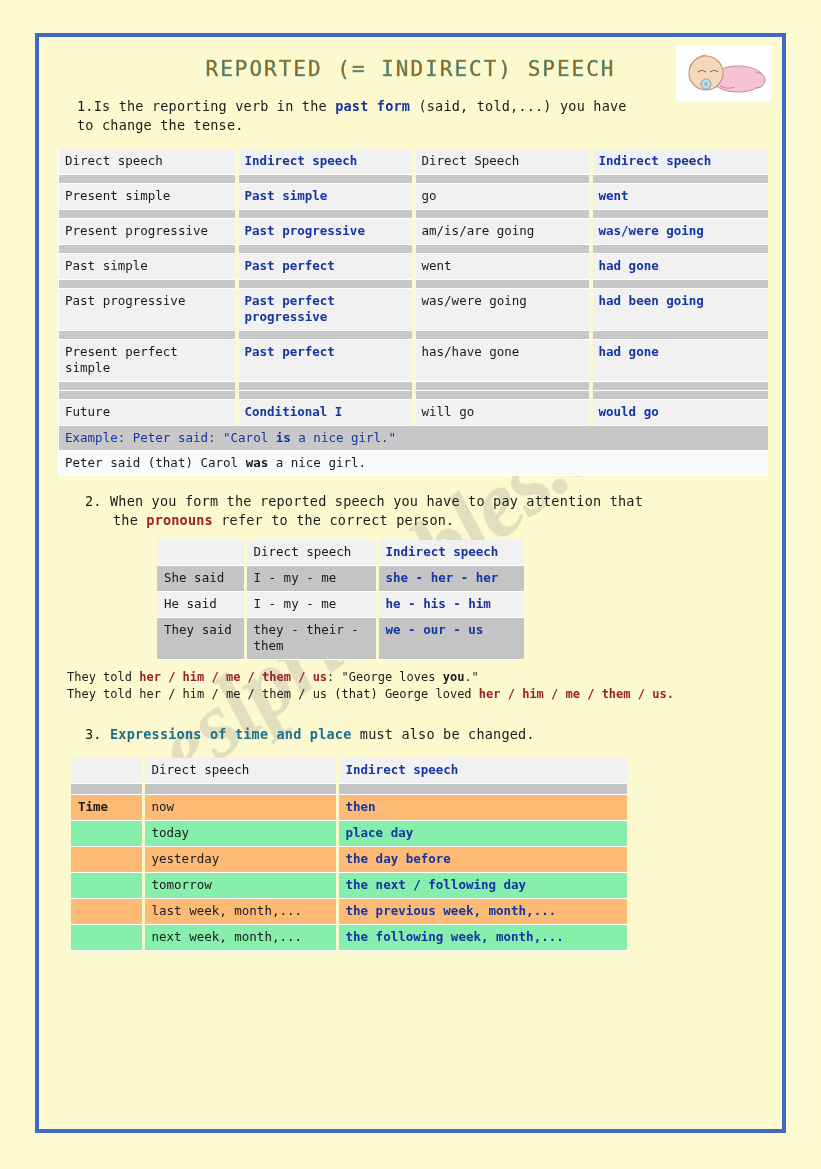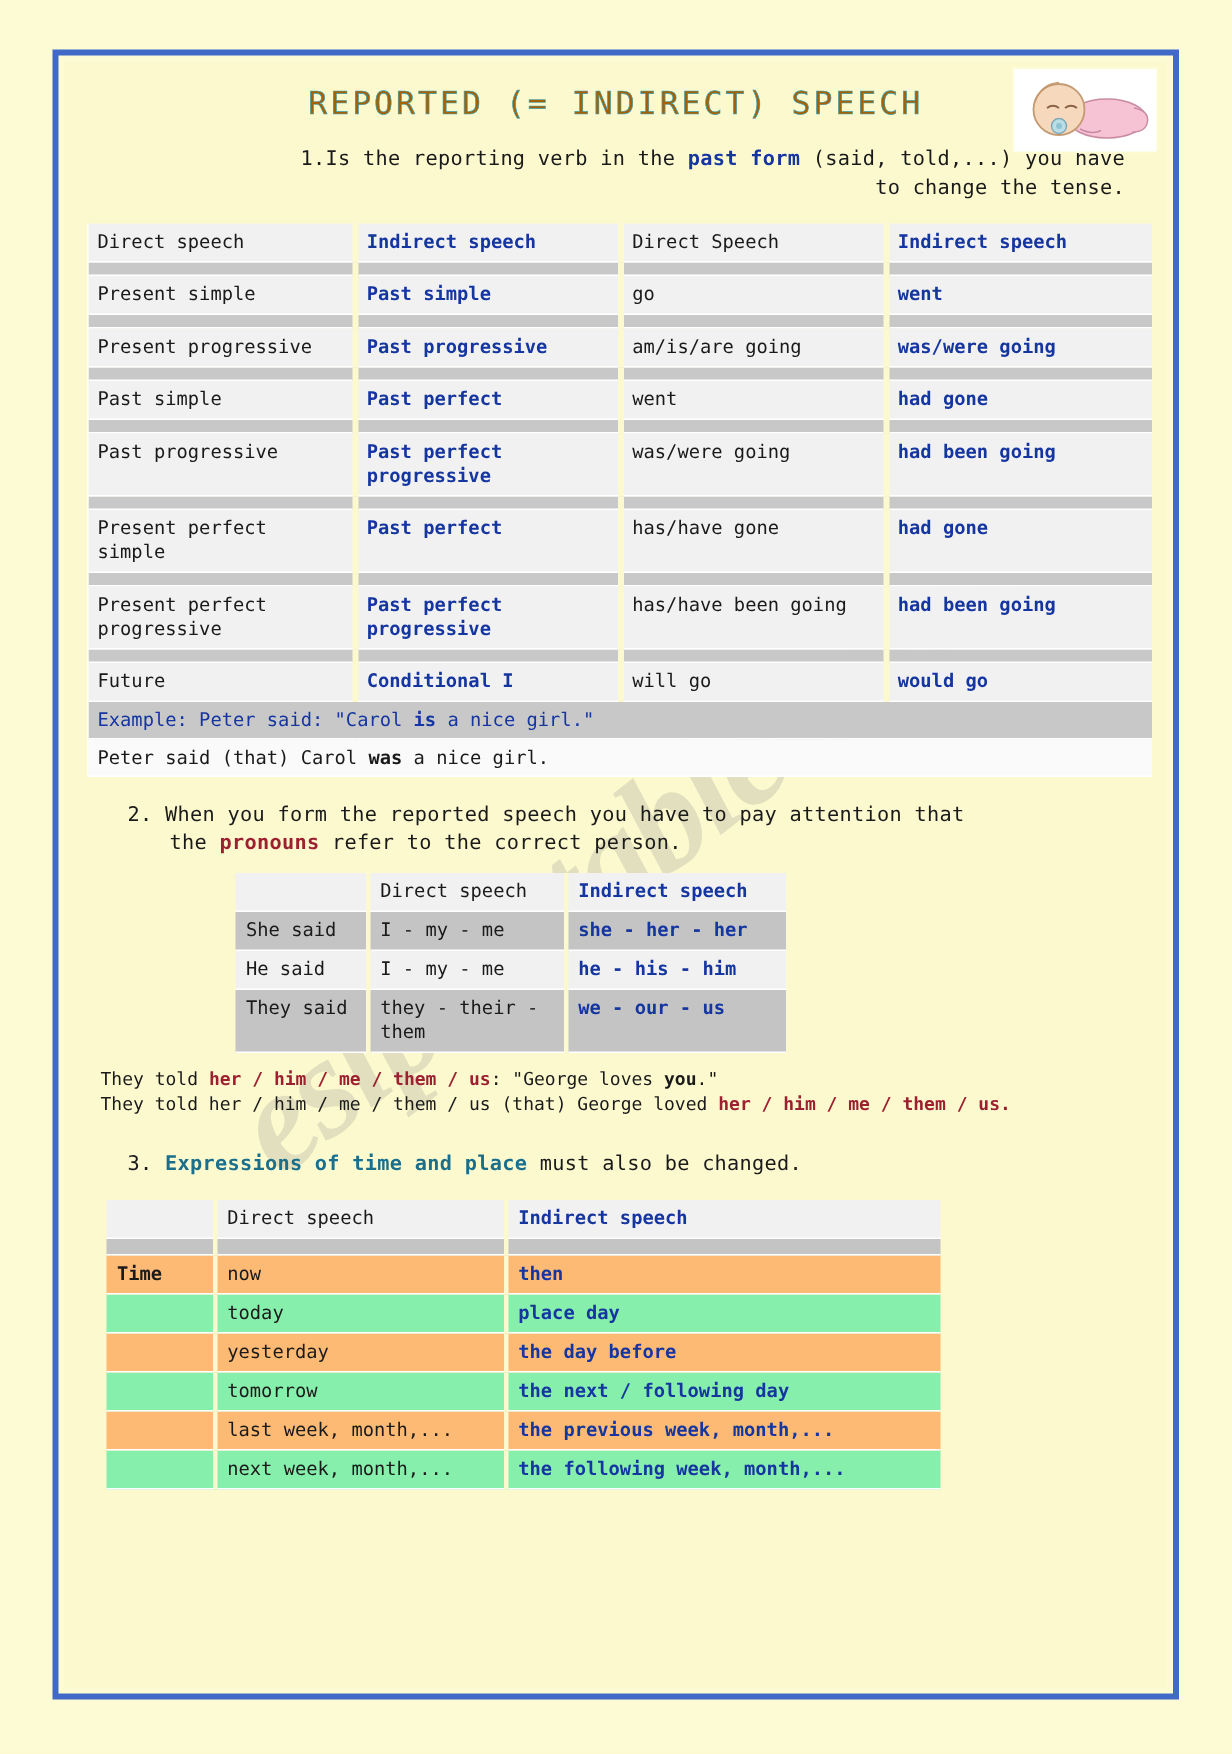--- a/index.html
+++ b/index.html
@@ -219,21 +219,21 @@
             <path d="M14 22 q4 -12 16 -13" fill="none" stroke="#c49a72" stroke-width="1"></path>
             <path d="M22 26 q4 -3 8 0" fill="none" stroke="#8a6242" stroke-width="1.2"></path>
             <path d="M34 26 q4 -3 8 0" fill="none" stroke="#8a6242" stroke-width="1.2"></path>
             <circle cx="30" cy="38" r="5" fill="#bcdde6" stroke="#7fa9b8" stroke-width="1"></circle>
             <circle cx="30" cy="38" r="2" fill="#8fc4d2"></circle>
             <path d="M44 40 q8 4 14 1" fill="none" stroke="#c98aa3" stroke-width="1"></path>
           </svg>
         </div>
       </div>
 
-      <div class="para" style="margin-top:4px;text-align:right;">
+      <div class="para" style="margin-top:4px;">
         <span>1.</span><span>Is the reporting verb in the </span><span class="blue-b">past form</span><span> (said, told,...) you have</span><br>
         <span>to change the tense.</span>
       </div>
 
       <table id="tense-table">
         <colgroup>
           <col style="width:178px">
             <col style="width:177px">
             <col style="width:177px">
             <col style="width:177px">
@@ -310,26 +310,20 @@
             <td>has/have gone</td>
             <td class="ind">had gone</td>
           </tr>
           <tr class="spacer">
               <td></td>
               <td></td>
               <td></td>
               <td></td>
             </tr>
 
-          <tr>
-            <td>Present perfect progressive</td>
-            <td class="ind">Past perfect progressive</td>
-            <td>has/have been going</td>
-            <td class="ind">had been going</td>
-          </tr>
           <tr class="spacer">
               <td></td>
               <td></td>
               <td></td>
               <td></td>
             </tr>
 
           <tr>
             <td>Future</td>
             <td class="ind">Conditional I</td>

